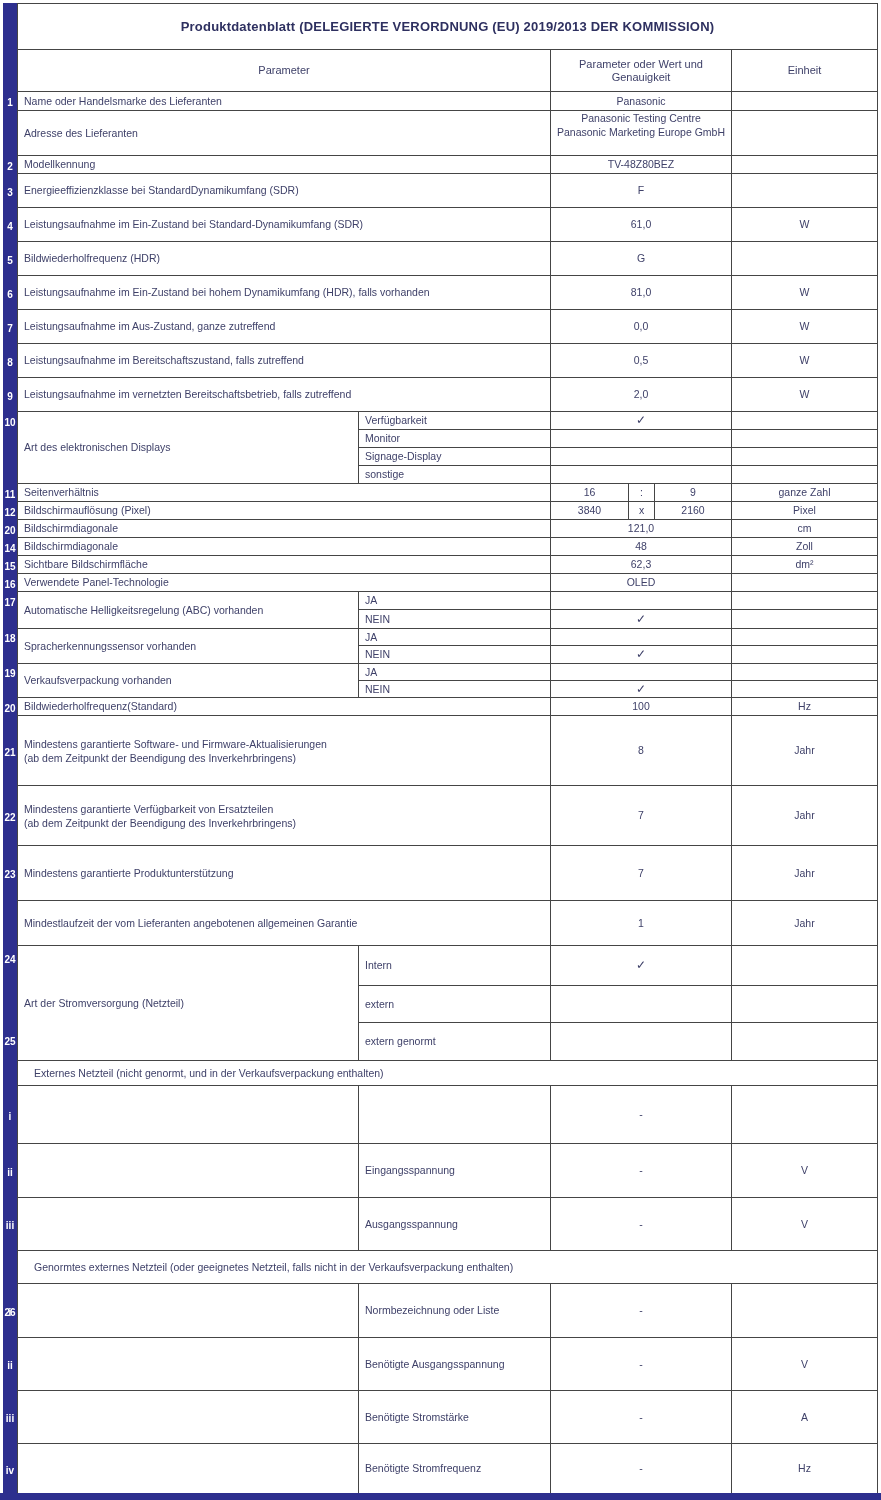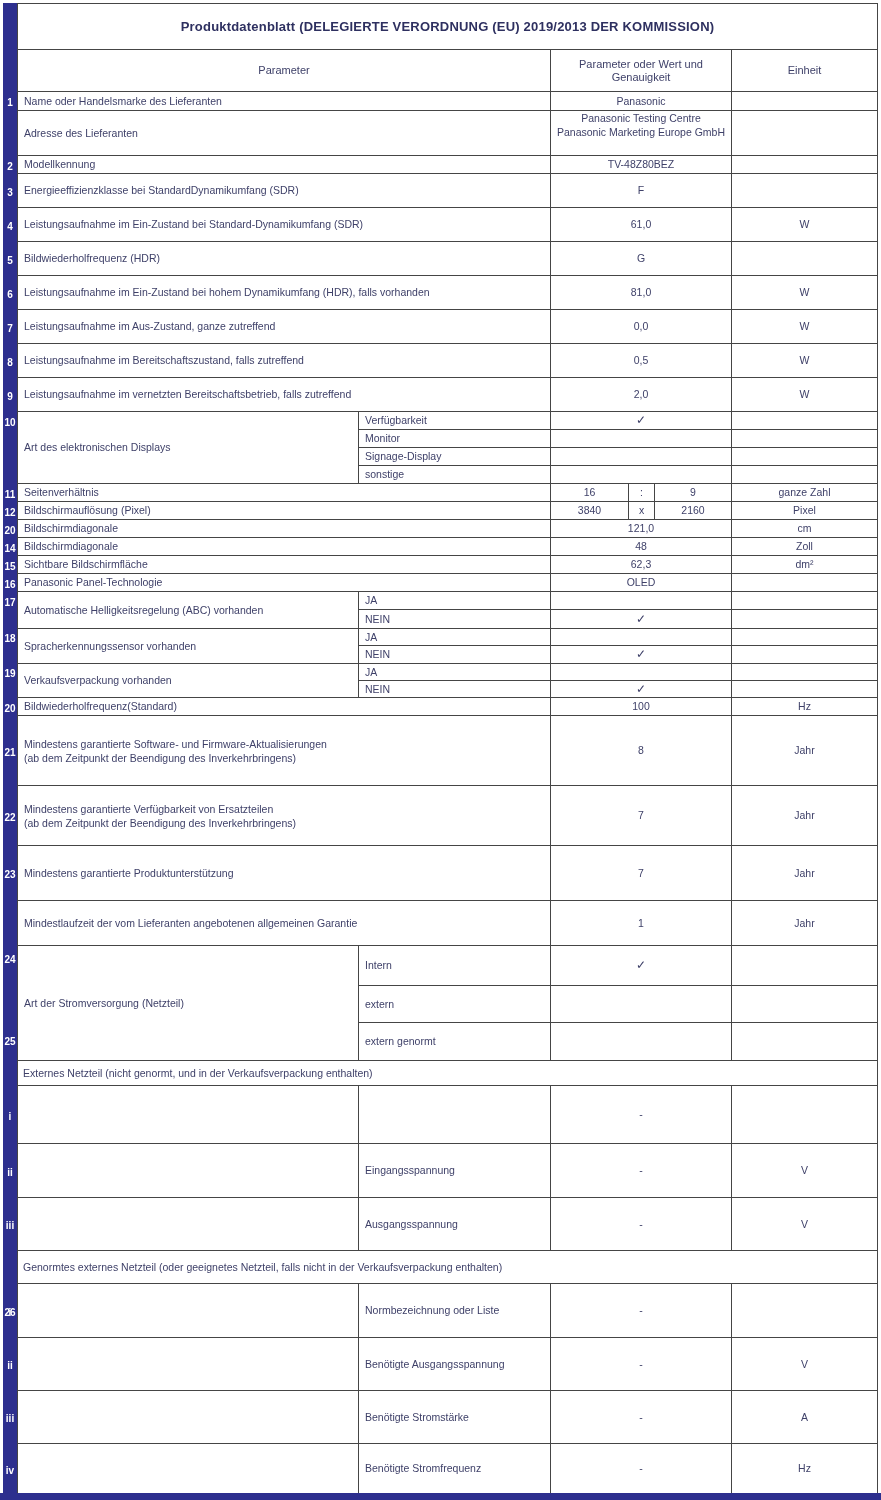--- a/index.html
+++ b/index.html
@@ -6,21 +6,21 @@
   body{width:881px;height:1500px;position:relative;background:#fff;font-family:"Liberation Sans",sans-serif}
   .gutter{position:absolute;left:3px;top:3px;width:14px;height:1490px;background:#2d2f8e;z-index:3}
   .gutter .rn{position:absolute;left:0;width:14px;text-align:center;font-weight:bold;font-size:10px;line-height:14px;color:#fff}
   .bottombar{position:absolute;left:0;top:1493px;width:881px;height:7px;background:#2d2f8e;z-index:3}
   table.sheet{position:absolute;left:17px;top:3px;width:860px;border-collapse:collapse;table-layout:fixed}
   td{border:1px solid #454545;font-size:10.5px;line-height:13px;color:#3f4169;padding:1px 3px;text-align:center;vertical-align:middle;overflow:hidden;word-wrap:break-word}
   td.l{text-align:left;padding-left:6px}
   td.titlecell{font-weight:bold;font-size:13px;letter-spacing:.2px;color:#2e3060}
   td.hdr{font-size:11px}
   td.chk{font-size:12px}
-  td.sec{text-align:left;padding-left:5px}
+  td.sec{text-align:left;padding-left:16px}
   .addrwrap{height:28px;overflow:hidden}
   .addrwrap div{line-height:13.5px}
   .twoline div{line-height:14px}
 </style>
 </head>
 <body>
 
 <div class="gutter">
   <span class="rn" style="top:93px">1</span>
   <span class="rn" style="top:157px">2</span>
@@ -184,21 +184,21 @@
     <td colspan="2" class="l">Bildschirmdiagonale</td>
     <td colspan="3">48</td>
     <td>Zoll</td>
   </tr>
   <tr style="height:18px">
     <td colspan="2" class="l">Sichtbare Bildschirmfläche</td>
     <td colspan="3">62,3</td>
     <td>dm²</td>
   </tr>
   <tr style="height:18px">
-    <td colspan="2" class="l">Panasonic Panel-Technologie</td>
+    <td colspan="2" class="l">Verwendete Panel-Technologie</td>
     <td colspan="3">OLED</td>
     <td></td>
   </tr>
 
   <tr style="height:18px">
     <td rowspan="2" class="l">Automatische Helligkeitsregelung (ABC) vorhanden</td>
     <td class="l">JA</td>
     <td colspan="3" class="chk"></td>
     <td></td>
   </tr>

